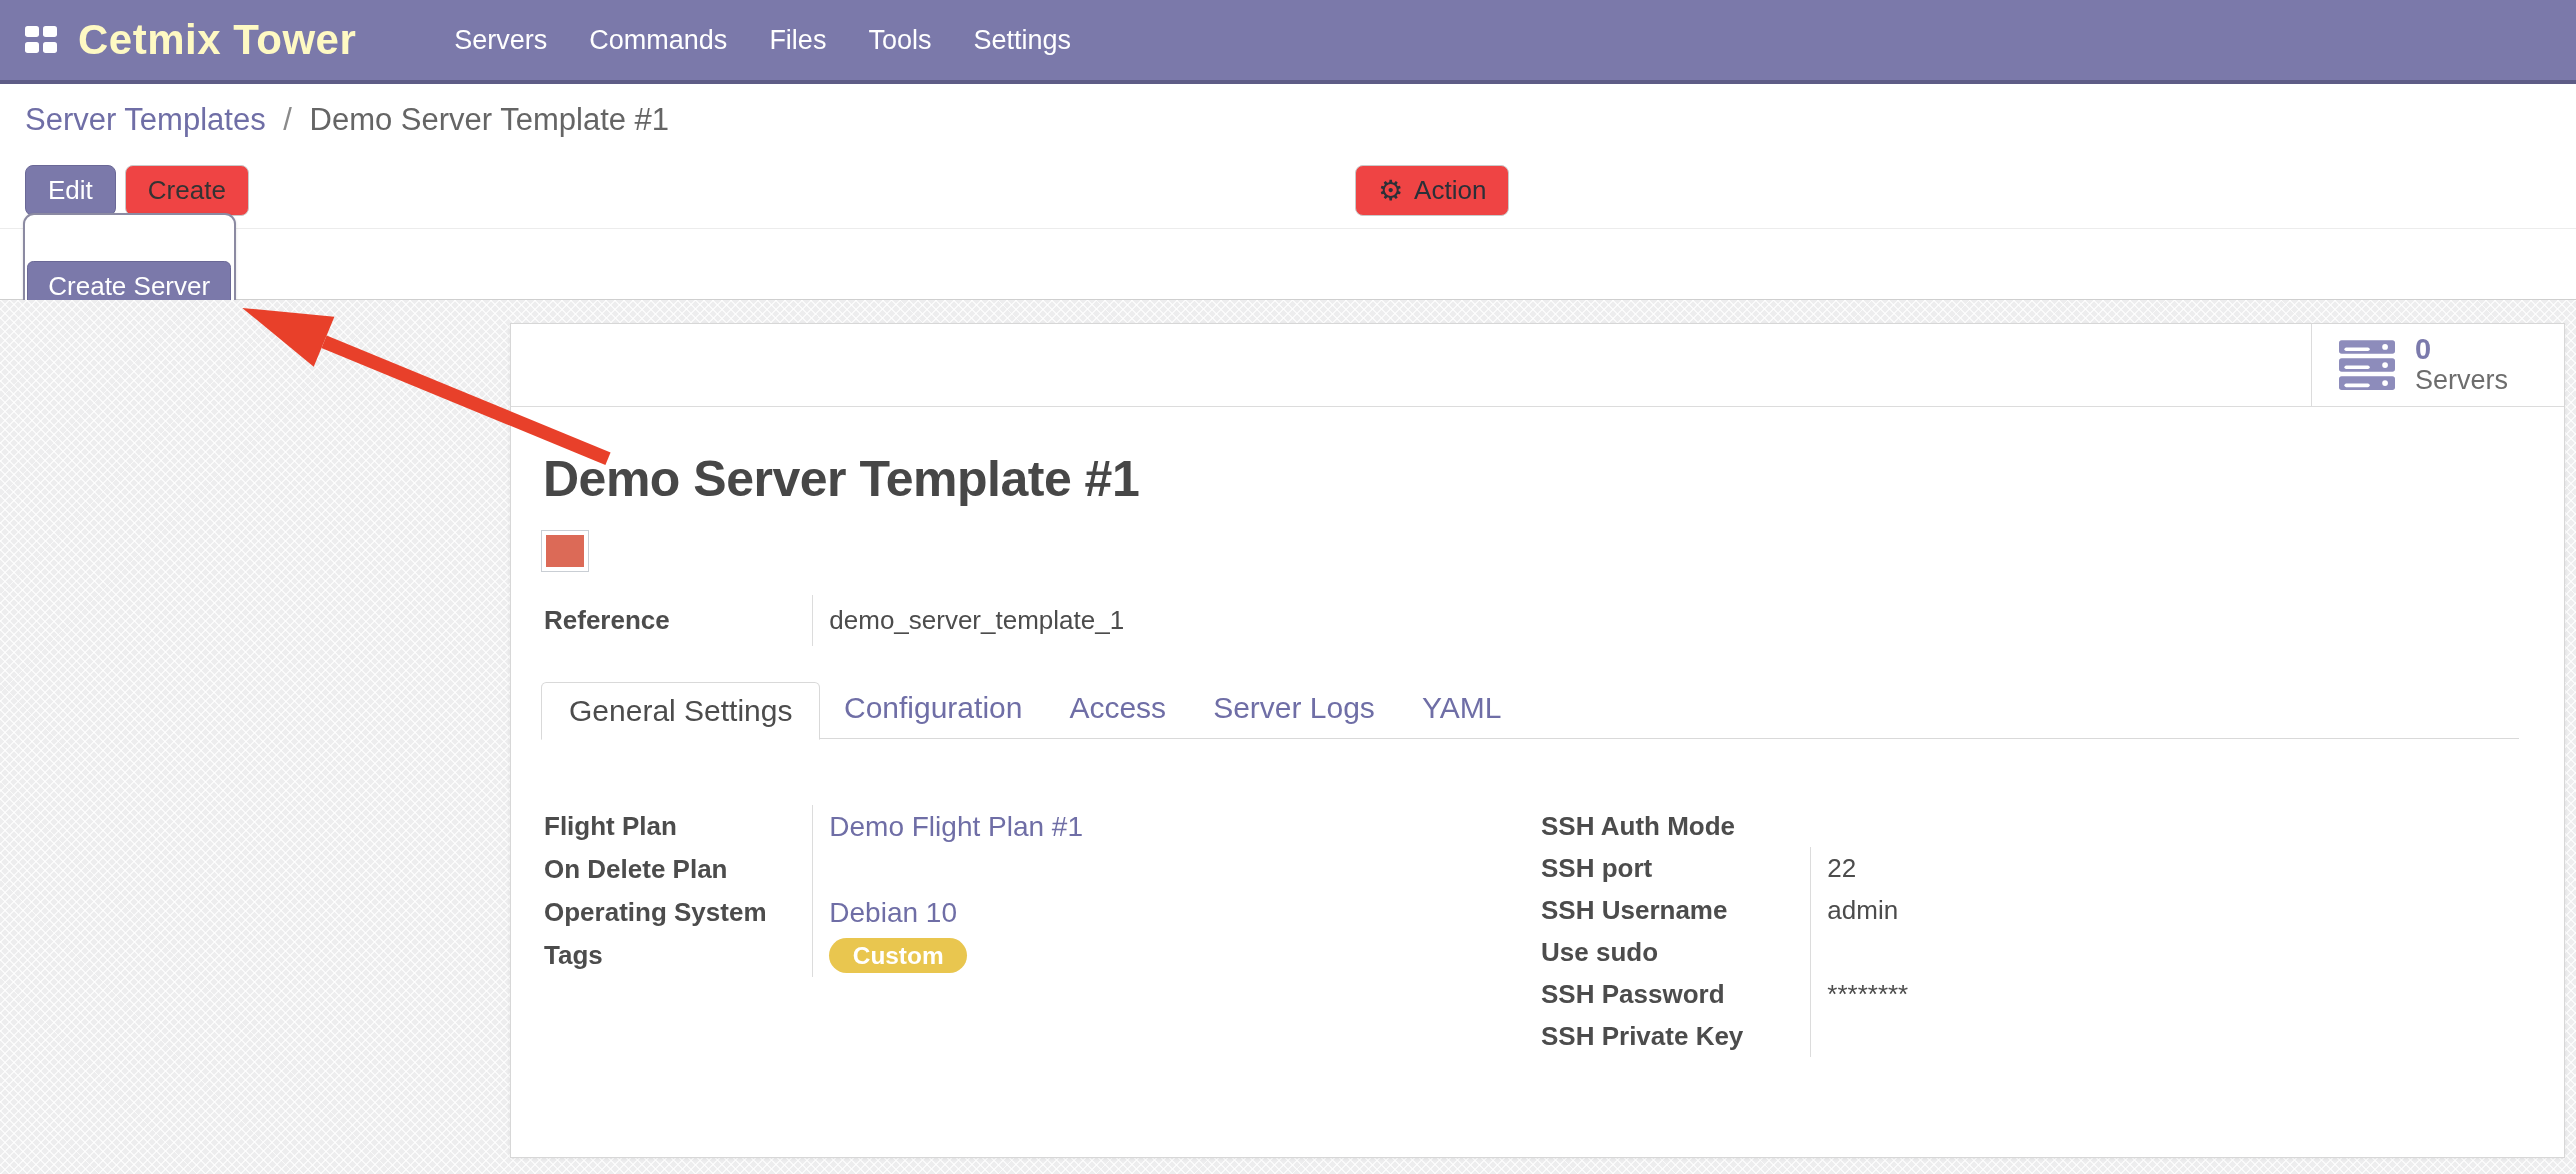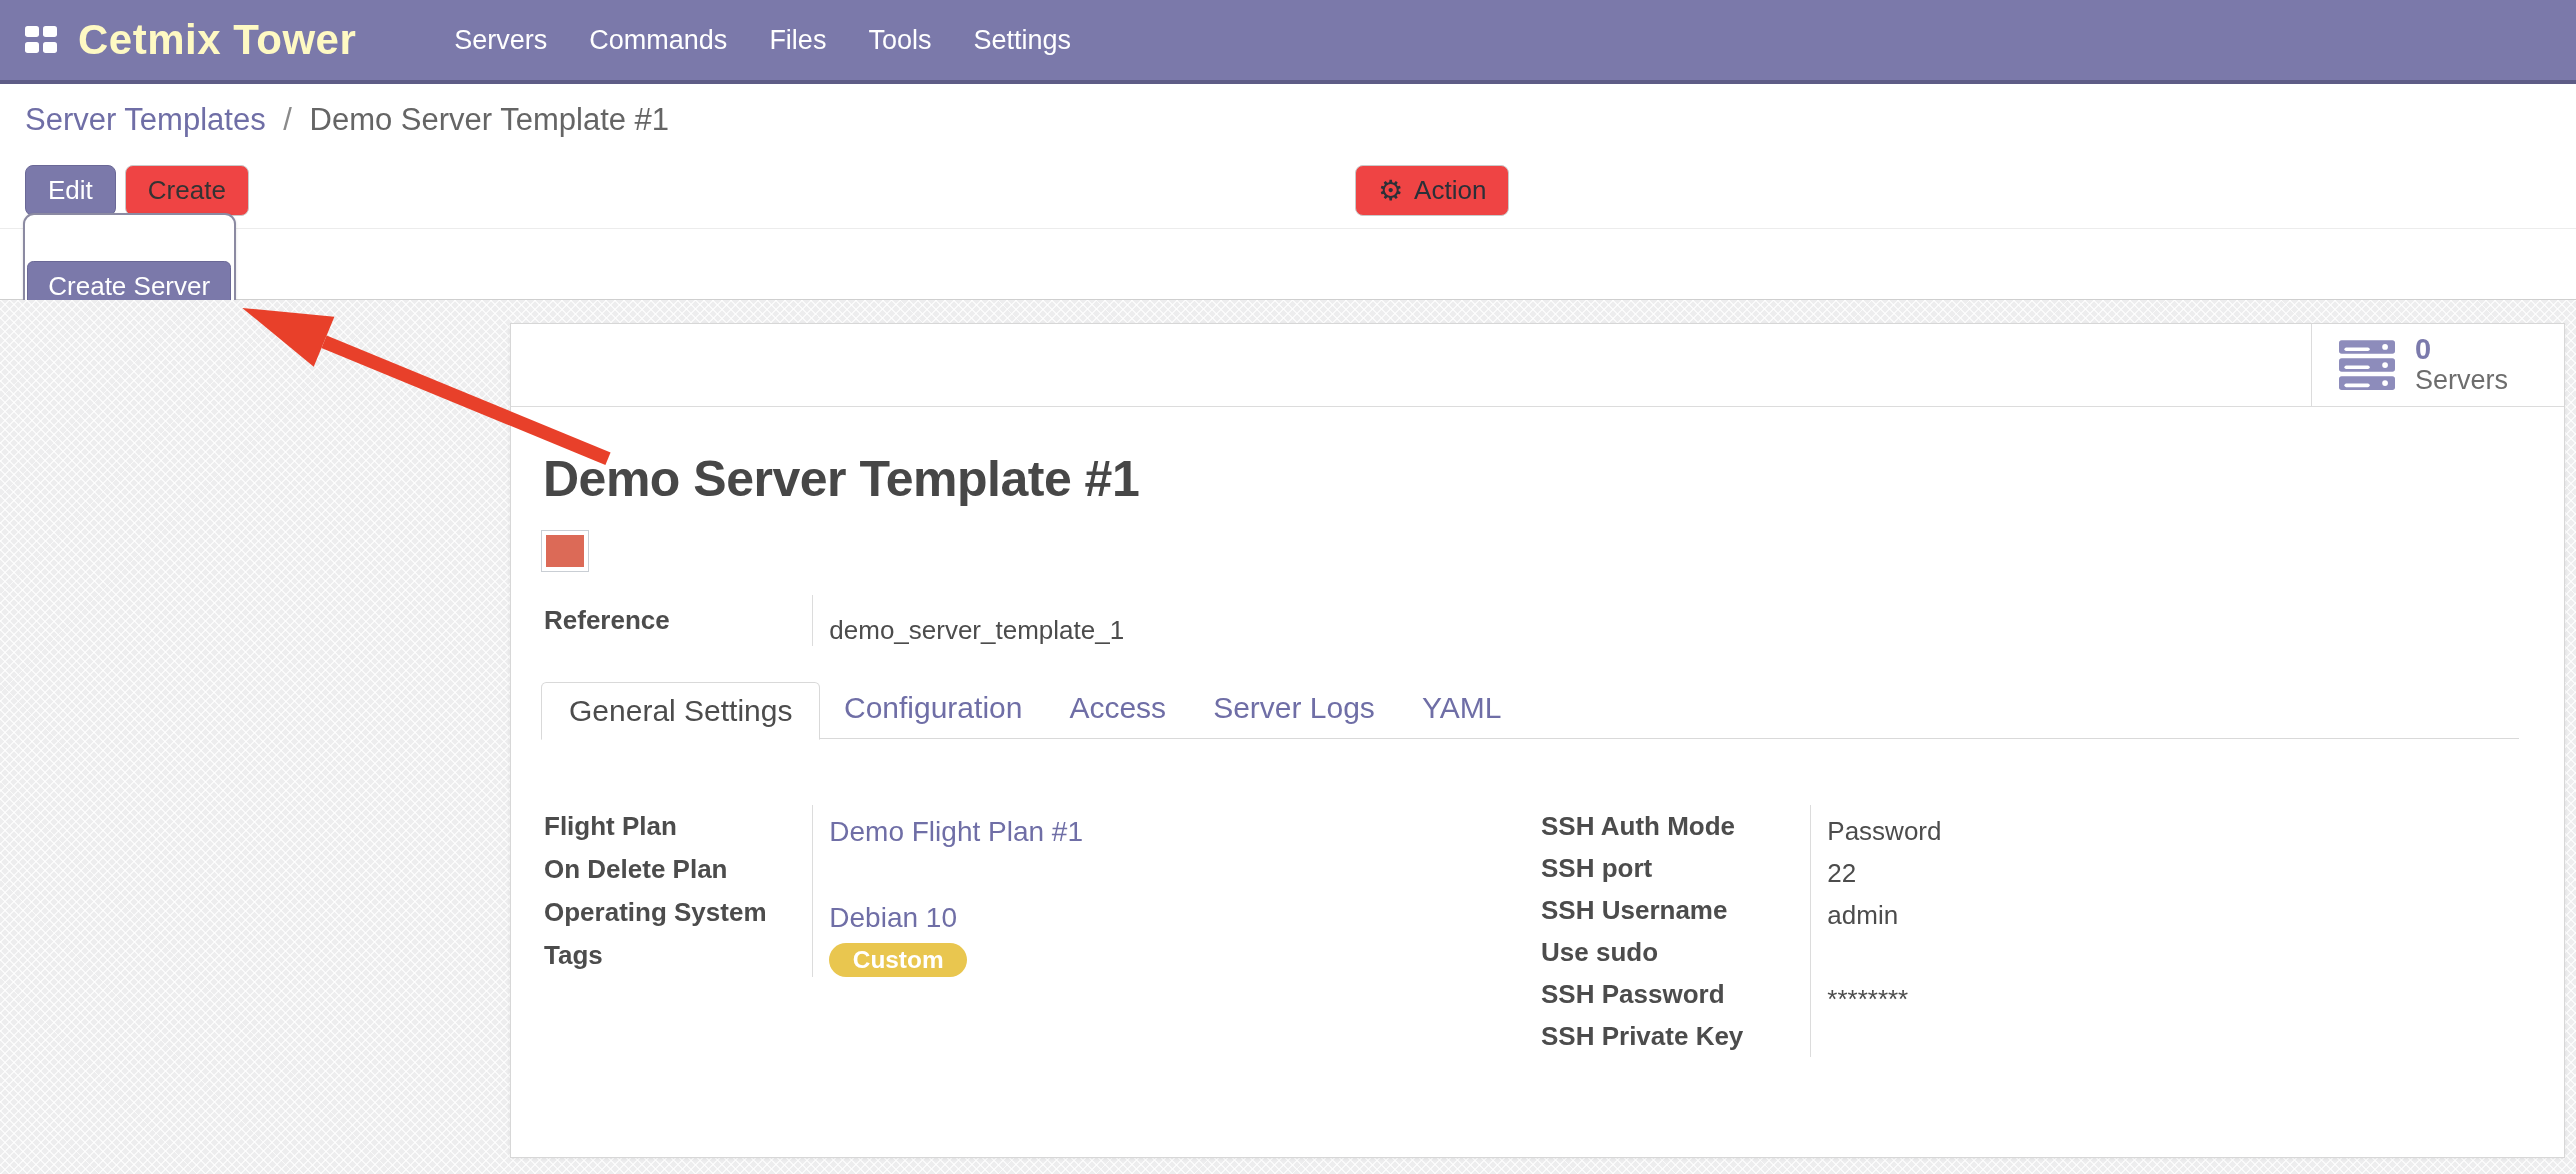--- a/index.html
+++ b/index.html
@@ -68,21 +68,21 @@
 
   .sheet-title { position:absolute; left:32px; top:126px; font-size:50px; font-weight:bold;
     color:#474747; letter-spacing:-0.5px; }
   .color-swatch { position:absolute; left:30px; top:206px; width:48px; height:42px;
     background:#fff; border:0.9px solid #c9ced4; padding:3.6px; cursor:pointer; }
   .color-swatch-inner { width:100%; height:100%; }
 
   .field-row { display:flex; align-items:center; min-height:43px; }
   .field-label { font-size:26px; font-weight:bold; color:#4c4c4c; }
   .field-value-cell { border-left:1.8px solid #dcdcdc; padding-left:16.3px; align-self:stretch;
-    display:flex; align-items:flex-end; flex:1; }
+    display:flex; align-items:center; flex:1; }
   .field-value { font-size:26px; color:#4c4c4c; }
   .field-link { font-size:28px; color:#6f6ea6; cursor:pointer; }
 
   .reference-row { position:absolute; left:33px; top:271px; width:994px; height:51px; }
   .reference-row .field-label { width:268px; }
 
   .tabs { position:absolute; left:30px; top:357px; right:45px; height:58px;
     border-bottom:1.8px solid #d9d9d9; display:flex; align-items:flex-end; }
   .tab { font-size:30px; padding:0 23.5px; height:58px; line-height:56px;
     color:#6f6ea6; cursor:pointer; white-space:nowrap;text-align:center; }
@@ -211,23 +211,20 @@
         <div class="field-row">
           <span class="field-label">Tags</span>
           <span class="field-value-cell">
             <span class="tag-badge">Custom</span>
           </span>
         </div>
       </div>
     <div class="fields-right" id="fields-right">
         <div class="field-row">
           <span class="field-label">SSH Auth Mode</span>
-          <span class="field-value-cell">
-            <span class="field-value">Password</span>
-          </span>
         </div>
         <div class="field-row">
           <span class="field-label">SSH port</span>
           <span class="field-value-cell">
             <span class="field-value">22</span>
           </span>
         </div>
         <div class="field-row">
           <span class="field-label">SSH Username</span>
           <span class="field-value-cell">

